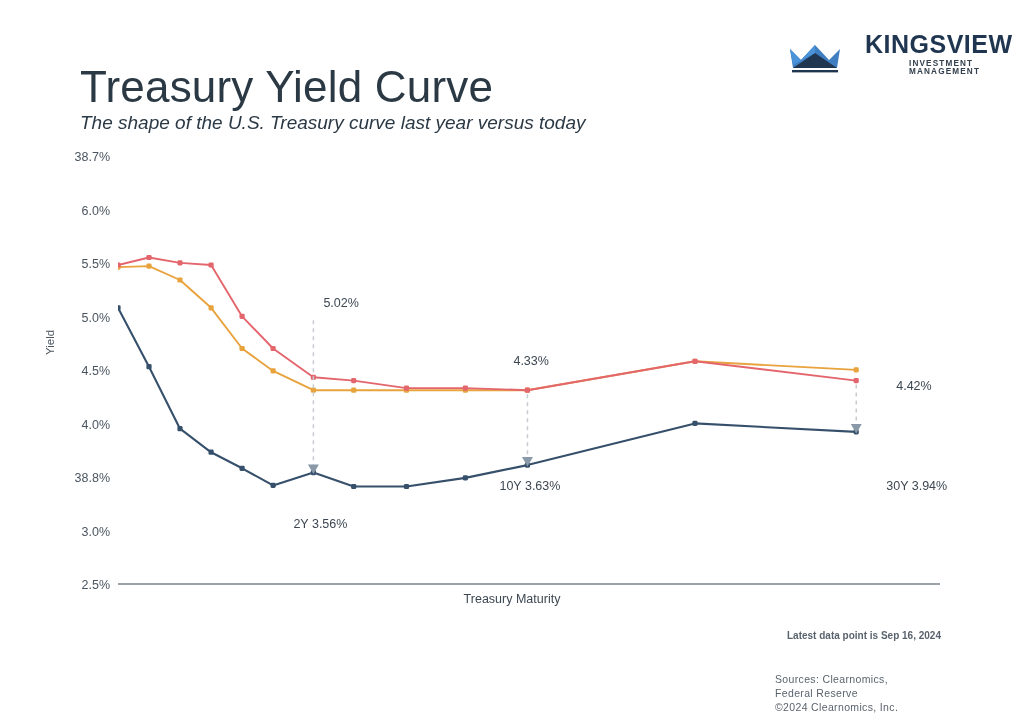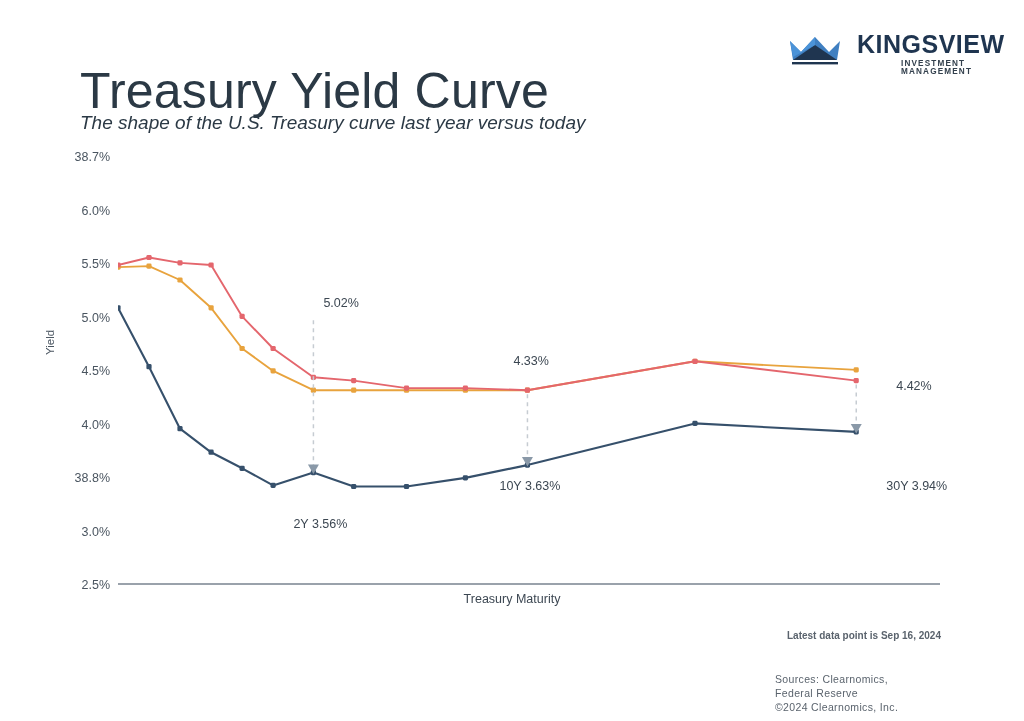--- a/index.html
+++ b/index.html
@@ -4,28 +4,28 @@
 <style>
   html,body{margin:0;padding:0;}
   body{
     width:1024px;height:721px;background:#ffffff;
     font-family:"Liberation Sans", sans-serif;
     color:#33404d;overflow:hidden;position:relative;
   }
   #stage{position:absolute;inset:0;}
 
   
-  .logo-wrap{position:absolute;left:788px;top:32px;display:flex;align-items:flex-start;gap:15px;}
+  .logo-wrap{position:absolute;left:788px;top:32px;display:flex;align-items:flex-end;gap:23px;}
   .logo-mark{width:54px;height:36px;position:relative;}
   .logo-text{display:flex;flex-direction:column;line-height:1;}
   .logo-name{font-size:25px;font-weight:700;letter-spacing:.5px;color:#1f3550;}
   .logo-sub{font-size:8.2px;font-weight:600;letter-spacing:1.15px;color:#33404d;margin-top:3px;padding-left:44px;}
 
   
-  .title{position:absolute;left:80px;top:62px;font-size:50px;font-weight:400;color:#2b3945;letter-spacing:.2px;}
+  .title{position:absolute;left:80px;top:62px;font-size:44px;font-weight:400;color:#2b3945;letter-spacing:.2px;}
   .subtitle{position:absolute;left:80px;top:112px;font-size:19px;font-style:italic;color:#2b3945;}
 
   
   .plot{position:absolute;left:118px;top:158px;width:822px;height:428px;}
   .ylabels{position:absolute;left:0;top:0;width:1024px;height:721px;}
   .ytick{position:absolute;font-size:12.5px;color:#4a5560;text-align:right;width:52px;}
   .axis-line{position:absolute;left:118px;top:583px;width:822px;height:1.6px;background:#9aa2ab;}
   .yaxis-title{position:absolute;left:44px;top:355px;font-size:11.5px;color:#4a5560;
                transform:rotate(-90deg);transform-origin:left top;white-space:nowrap;}
   .xaxis-title{position:absolute;left:0;top:592px;width:1024px;text-align:center;

